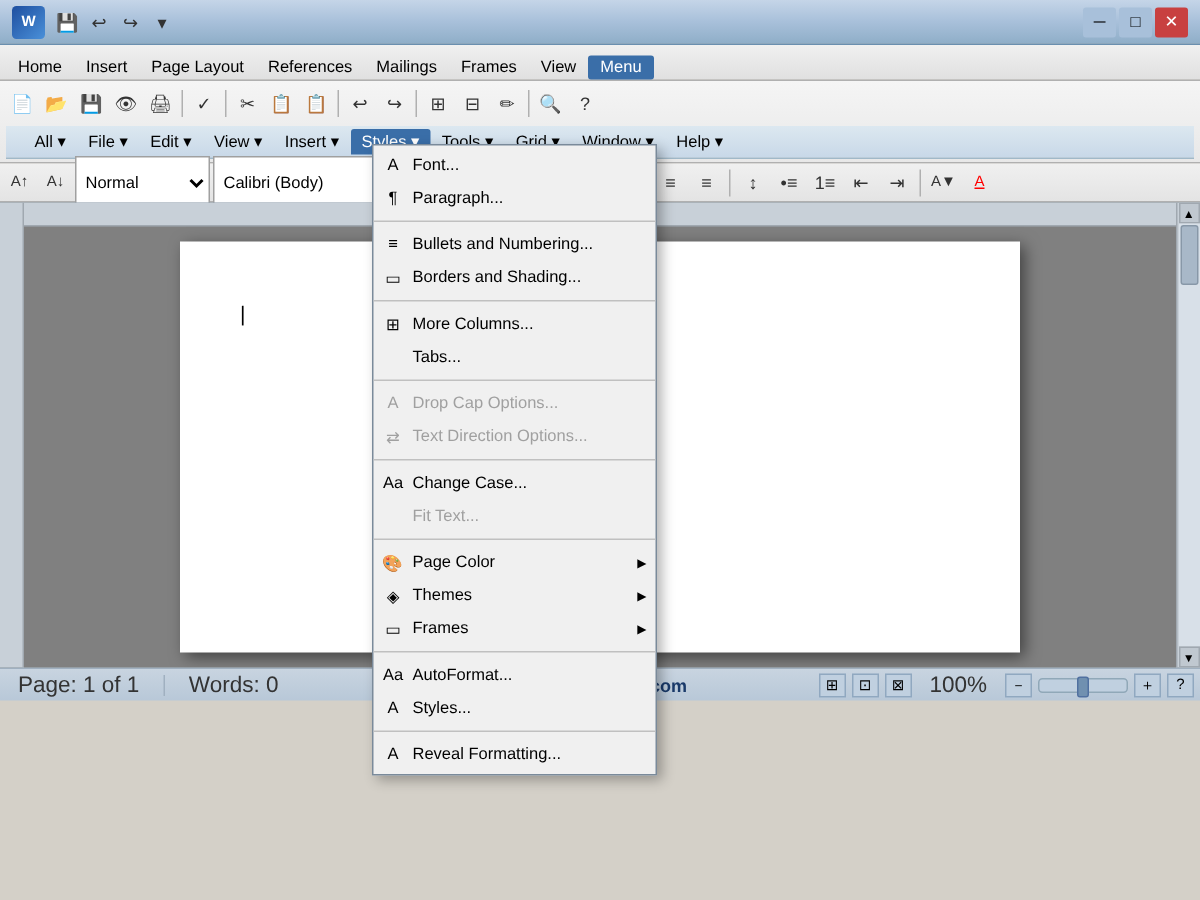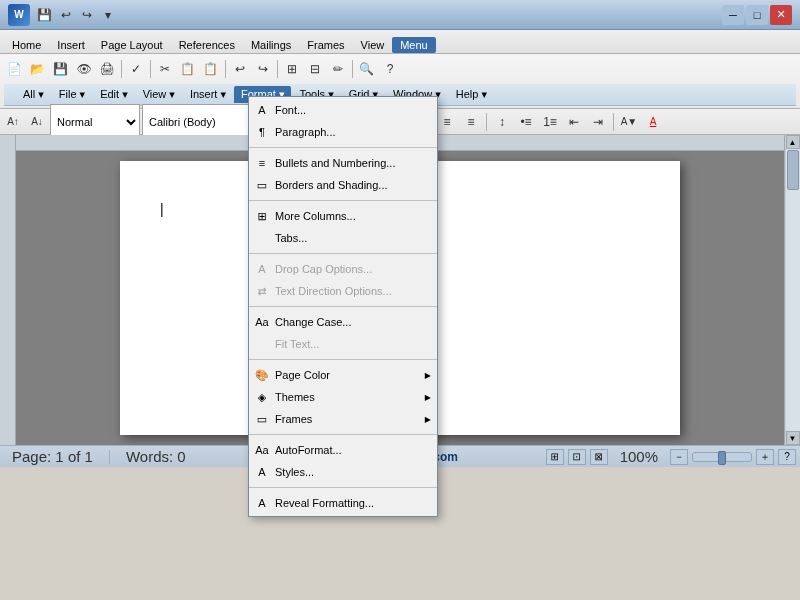--- a/index.html
+++ b/index.html
@@ -291,21 +291,21 @@
     <button class="tb-btn">🔍</button>
     <button class="tb-btn">?</button>
   </div>
 
   <div id="sub-menu-bar">
     <div class="sub-menu-item">All ▾</div>
     <div class="sub-menu-item">File ▾</div>
     <div class="sub-menu-item">Edit ▾</div>
     <div class="sub-menu-item">View ▾</div>
     <div class="sub-menu-item">Insert ▾</div>
-    <div class="sub-menu-item active-sub">Format ▾</div>
+    <div class="sub-menu-item active-sub">Styles ▾</div>
     <div class="sub-menu-item">Tools ▾</div>
     <div class="sub-menu-item">Grid ▾</div>
     <div class="sub-menu-item">Window ▾</div>
     <div class="sub-menu-item">Help ▾</div>
   </div>
 </div>
 
 <div id="toolbar3">
   <button class="tb-btn" style="font-size:10px;">A↑</button>
   <button class="tb-btn" style="font-size:10px;">A↓</button>

